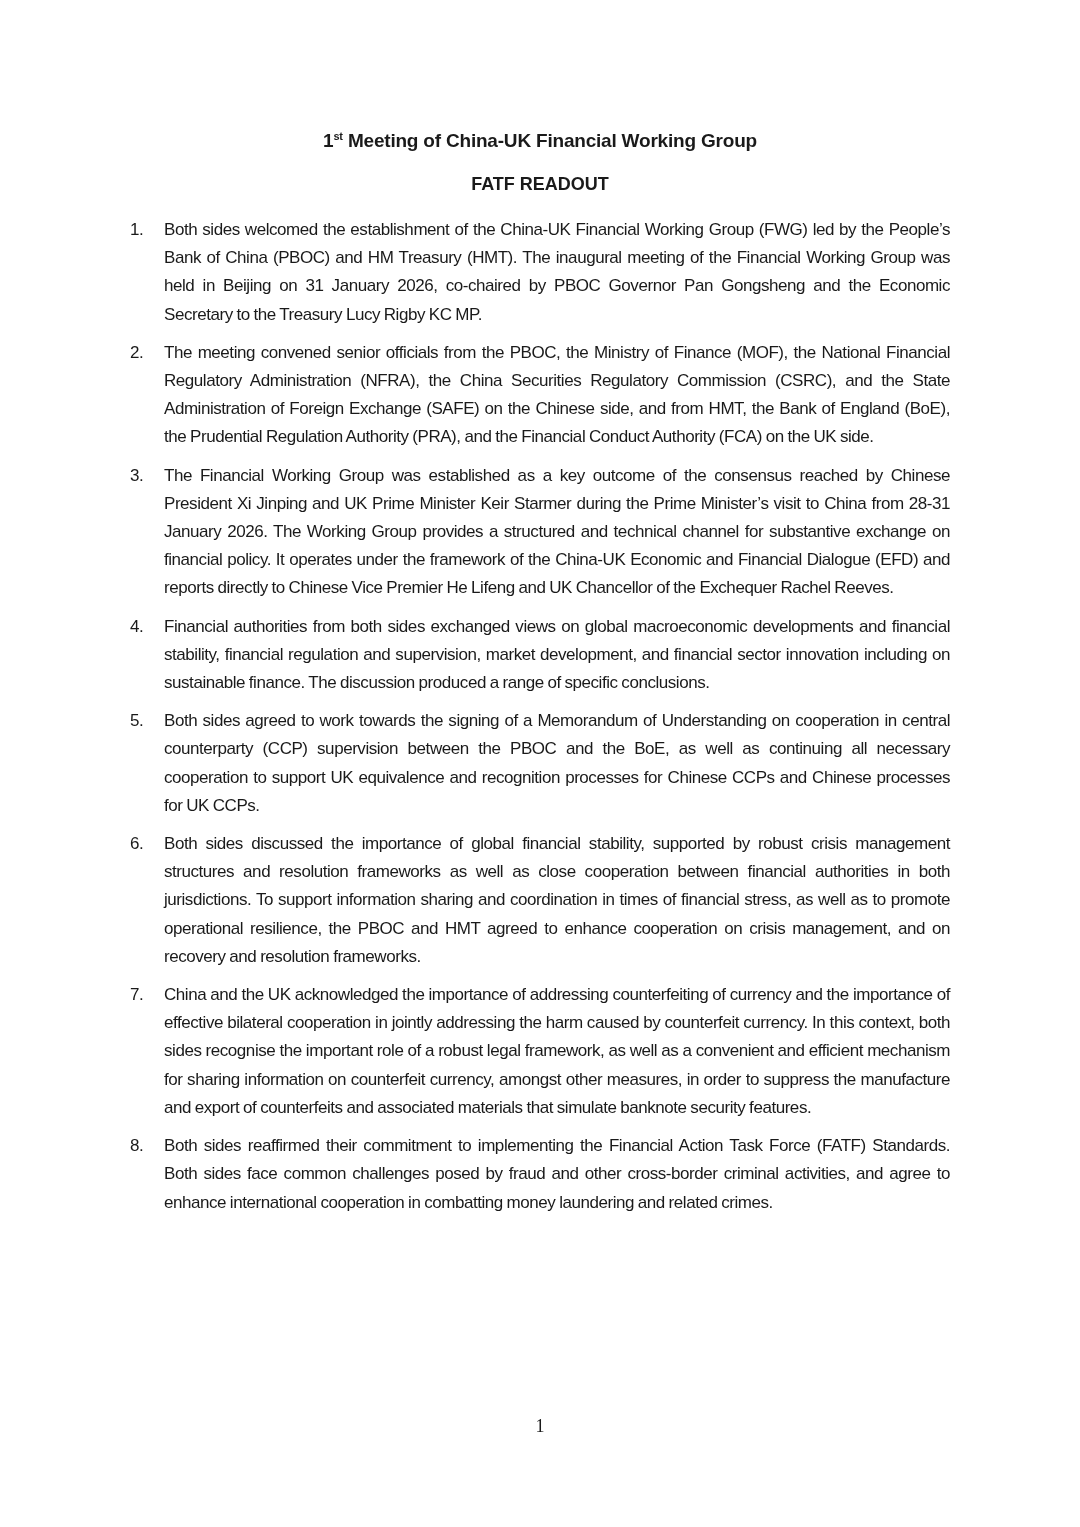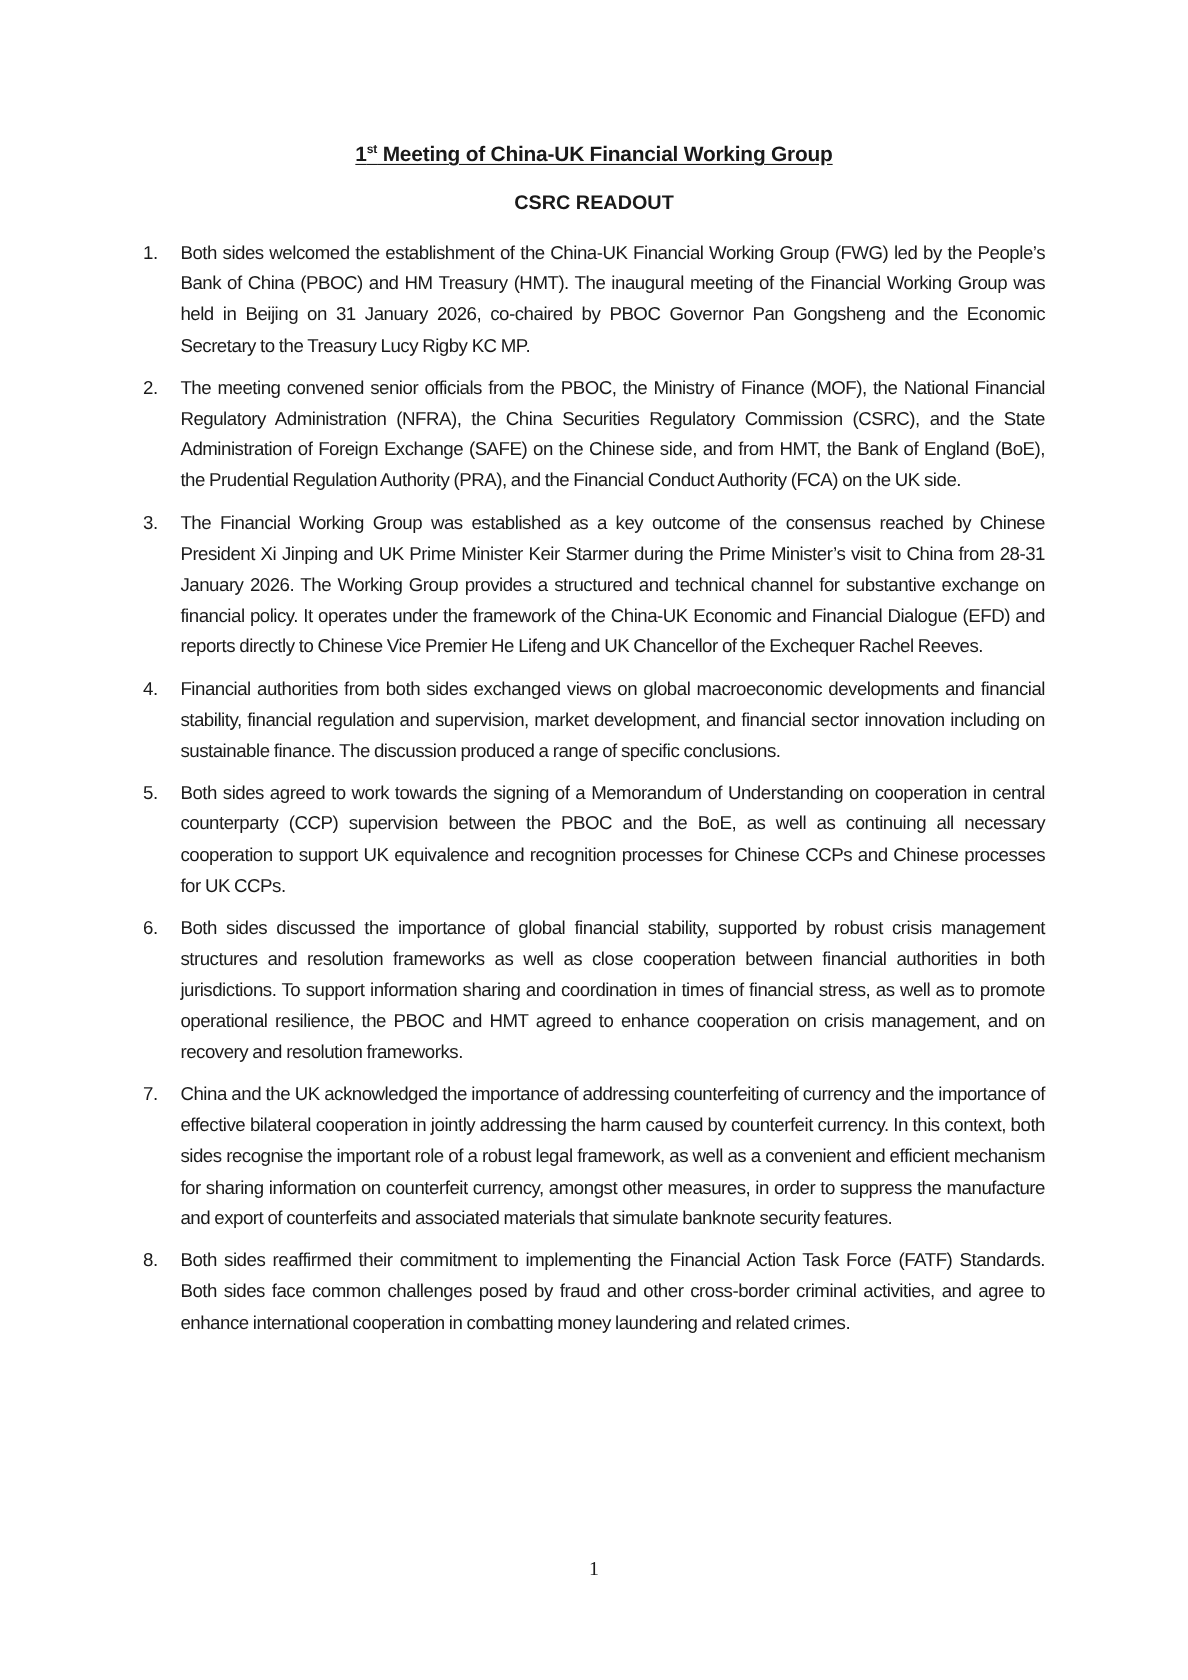--- a/index.html
+++ b/index.html
@@ -25,21 +25,20 @@
     }
     .title {
       position: absolute;
       top: 130px;
       left: 0;
       width: 1080px;
       text-align: center;
       font-weight: bold;
       font-size: 19px;
       letter-spacing: -0.2px;
-      text-decoration: underline;
       text-underline-offset: 3px;
     }
     .title sup {
       font-size: 11px;
       vertical-align: 7px;
       line-height: 0;
     }
     .subtitle {
       position: absolute;
       top: 174px;
@@ -86,21 +85,21 @@
   </style>
 </head>
 <body>
 
 <div class="page">
 
   <div class="title">
     <span>1</span><sup>st</sup><span> Meeting of China-UK Financial Working Group</span>
   </div>
 
-  <div class="subtitle">CSRC READOUT</div>
+  <div class="subtitle">FATF READOUT</div>
 
   <ol class="list">
     <li class="item">
       <span class="num">1.</span>
       <span>Both sides welcomed the establishment of the China-UK Financial Working Group (FWG) led by the People’s Bank of China (PBOC) and HM Treasury (HMT). The inaugural meeting of the Financial Working Group was held in Beijing on 31 January 2026, co-chaired by PBOC Governor Pan Gongsheng and the Economic Secretary to the Treasury Lucy Rigby KC MP.</span>
     </li>
     <li class="item">
       <span class="num">2.</span>
       <span>The meeting convened senior officials from the PBOC, the Ministry of Finance (MOF), the National Financial Regulatory Administration (NFRA), the China Securities Regulatory Commission (CSRC), and the State Administration of Foreign Exchange (SAFE) on the Chinese side, and from HMT, the Bank of England (BoE), the Prudential Regulation Authority (PRA), and the Financial Conduct Authority (FCA) on the UK side.</span>
     </li>

